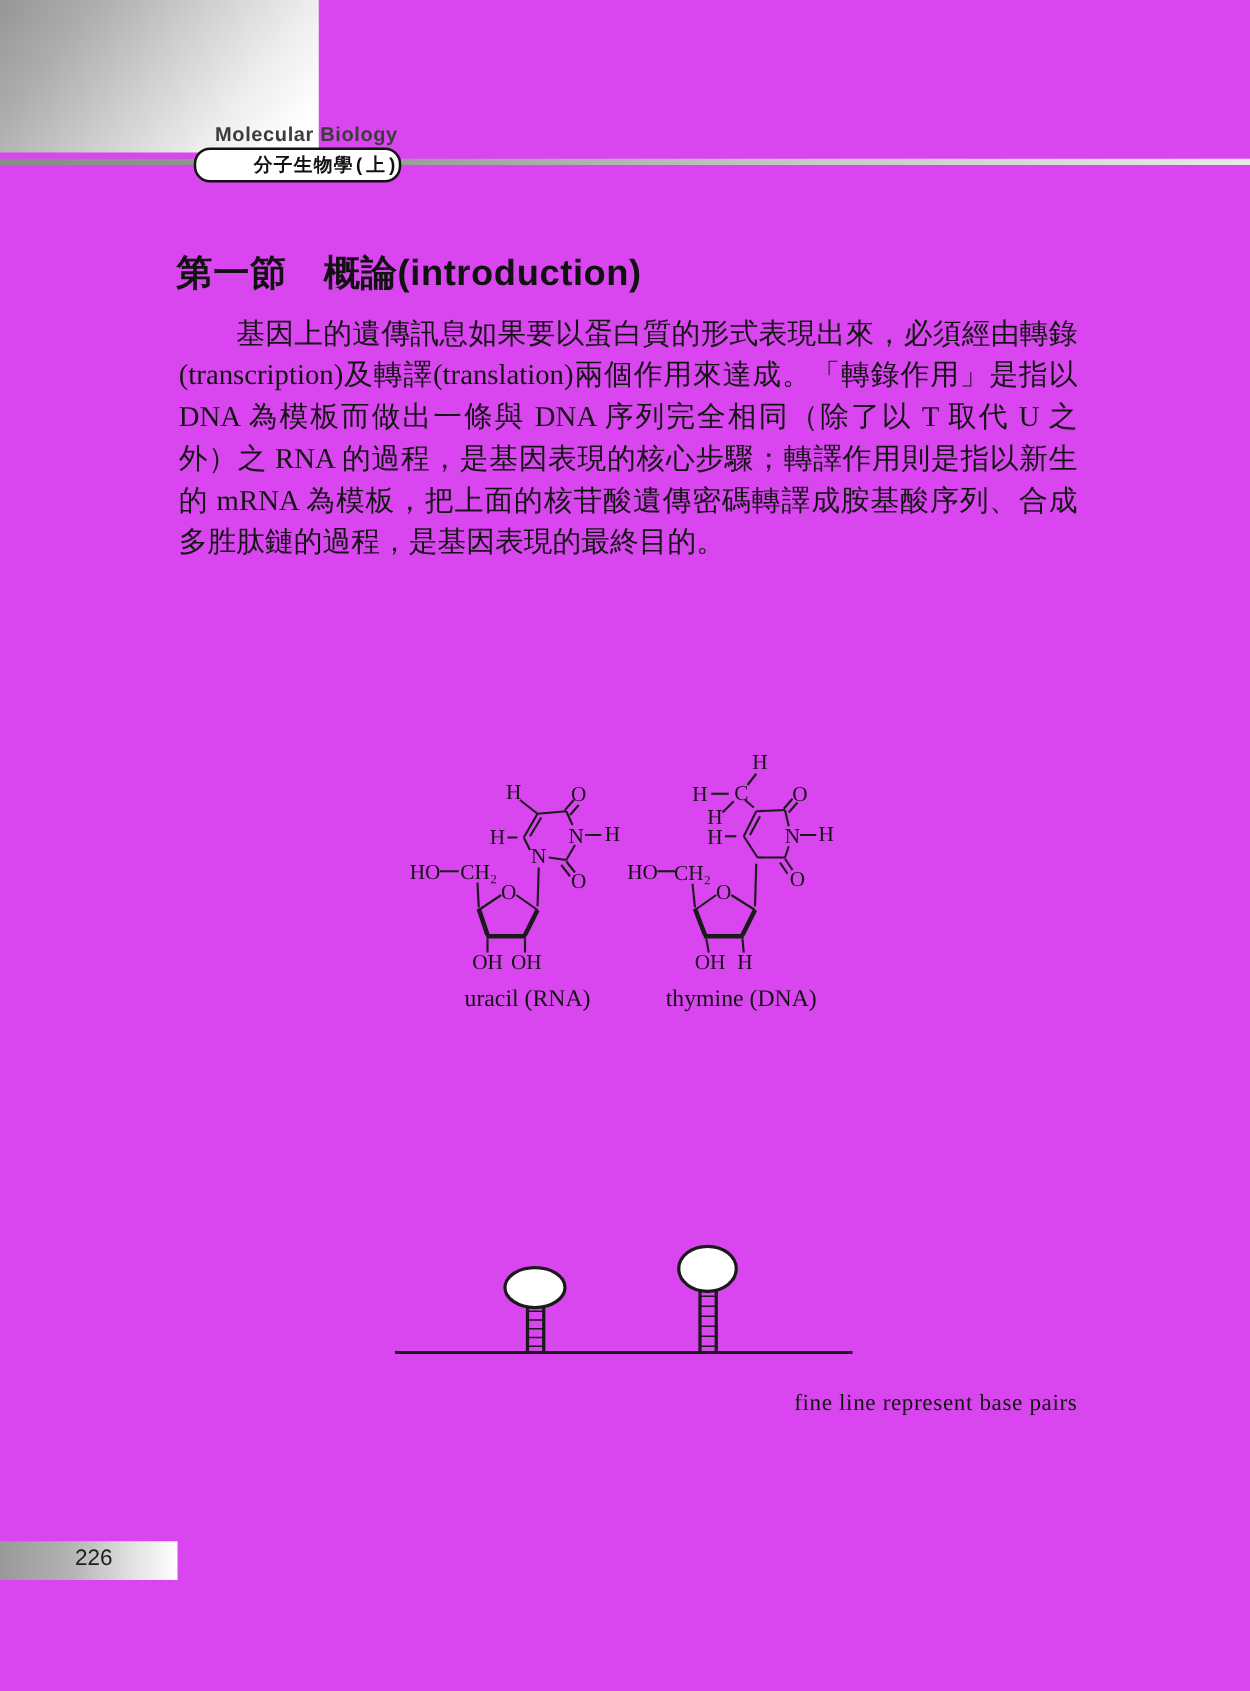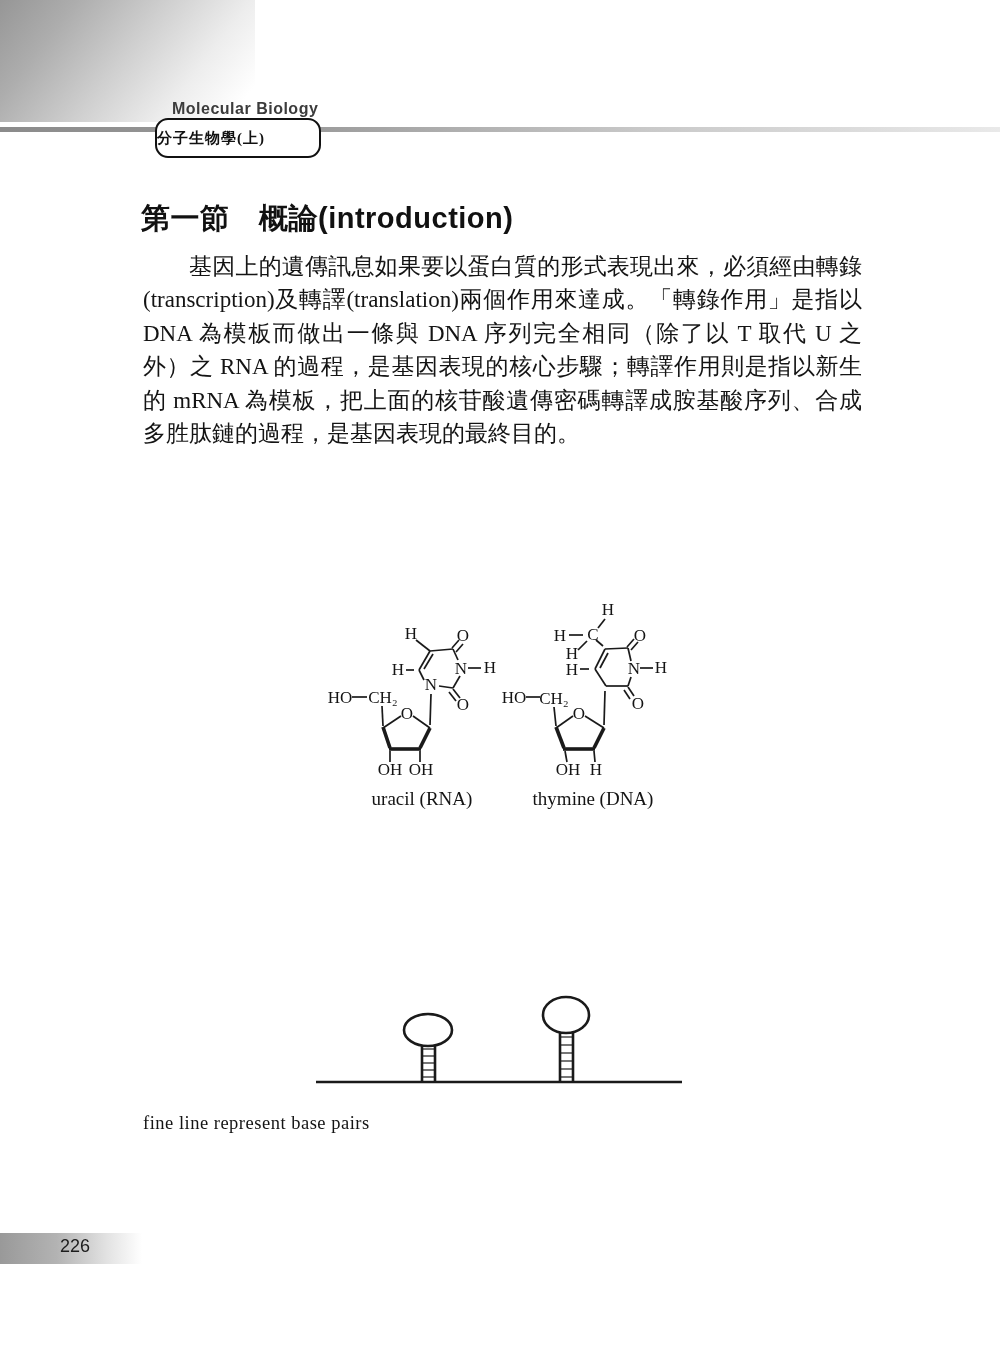--- a/index.html
+++ b/index.html
@@ -1,40 +1,40 @@
 <!DOCTYPE html>
 <html><head>
 <meta charset="utf-8">
 <style>
   * { margin:0; padding:0; box-sizing:border-box; }
   html,body { background:#e9e9e9; }
   .page {
     position:relative; width:1000px; height:1353px; margin:0 auto;
-    background:#ffffff; overflow:hidden;
+    background:#d946ef; overflow:hidden;
     font-family:"Liberation Serif","DejaVu Serif",serif; color:#1a1a1a;
   }
   
   .corner-gradient {
     position:absolute; left:0; top:0; width:255px; height:122px;
     background:linear-gradient(128deg,#969696 0%,#adadad 22%,#cfcfcf 48%,#ededed 72%,#ffffff 92%);
   }
   .series-title {
     position:absolute; left:172px; top:100px;
     font-family:"Liberation Sans","DejaVu Sans",sans-serif;
     font-size:16px; font-weight:bold; color:#3c3c3c; letter-spacing:.5px;
   }
   .header-rule {
     position:absolute; left:0; top:127px; width:1000px; height:5px;
     background:linear-gradient(to right,#8b8b8b 0%,#9a9a9a 30%,#c9c9c9 65%,#e9e9e9 100%);
   }
   .book-pill {
-    position:absolute; left:155px; top:118px; width:166px; height:40px;
+    position:absolute; left:155px; top:118px; width:166px; height:28px;
     background:#ffffff; border:2.5px solid #111; border-radius:13px;
-    display:flex; align-items:center; justify-content:flex-start;
-    font-family:Liberation Serif, serif;
+    display:flex; align-items:center; justify-content:flex-end;
+    font-family:Liberation Mono, monospace;
     font-size:15px; font-weight:bold; color:#111; letter-spacing:1px;
   }
   
   .section-title {
     position:absolute; left:141px; top:199px; width:740px;
     font-family:"Liberation Sans","DejaVu Sans",sans-serif;
     font-size:29px; font-weight:bold; color:#111; letter-spacing:.5px;
   }
   .para {
     position:absolute; left:143px; width:719px;
@@ -56,21 +56,21 @@
     font-size:17px; fill:#141414;
   }
   .chem-svg text.cap { font-size:19px; }
   .chem-svg line, .chem-svg path { stroke:#1a1a1a; stroke-width:1.7; fill:none; }
   .chem-svg line.bold { stroke-width:3.6; }
   .hairpin-svg { position:absolute; left:313px; top:986px; }
   .hairpin-svg line { stroke:#1a1a1a; }
   .hairpin-svg ellipse { stroke:#1a1a1a; stroke-width:2.6; fill:#ffffff; }
   .hairpin-caption {
     position:absolute; left:143px; top:1113px; width:719px;
-    text-align:left; font-size:18.5px; letter-spacing:.5px; color:#141414;
+    text-align:right; font-size:18.5px; letter-spacing:.5px; color:#141414;
   }
   
   .footer-bar {
     position:absolute; left:0; top:1233px; width:142px; height:31px;
     background:linear-gradient(to right,#999999 0%,#b3b3b3 40%,#e2e2e2 75%,#ffffff 100%);
   }
   .page-number {
     position:absolute; left:60px; top:1236px;
     font-family:"Liberation Sans","DejaVu Sans",sans-serif;
     font-size:18px; color:#1d1d1d;

